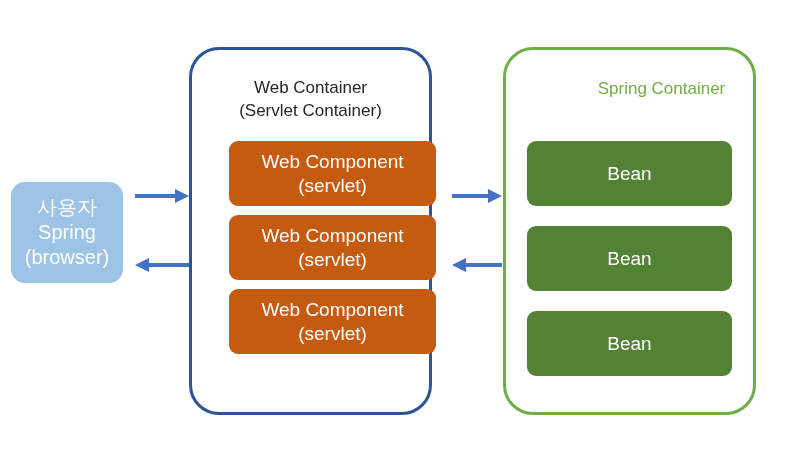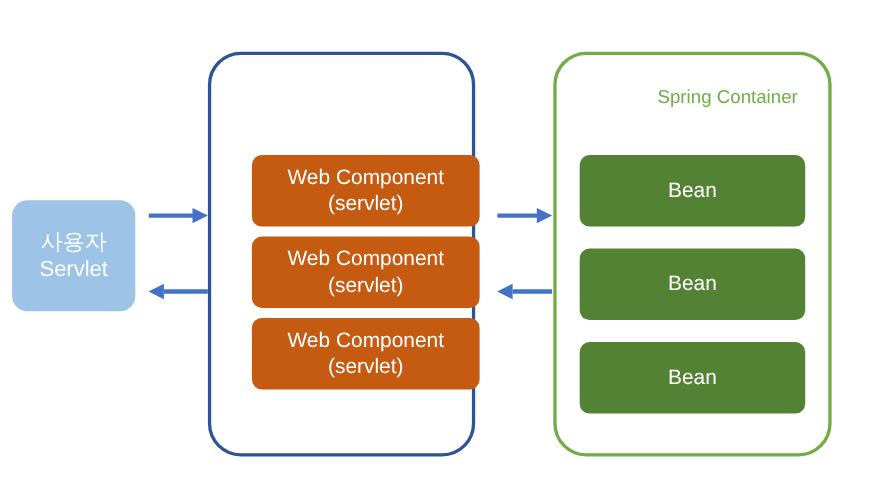--- a/index.html
+++ b/index.html
@@ -125,38 +125,43 @@
   }
   .arrow svg { display: block; }
 </style>
 </head>
 <body>
 
 <div id="canvas">
 
   <div class="client-box">
     <span>사용자</span>
-    <span>Servlet</span>
+    <span>Spring</span>
+    <span>(browser)</span>
   </div>
 
   <div class="arrow" style="left:135px; top:188px; width:54px;">
     <svg width="54" height="16" viewBox="0 0 54 16" xmlns="http://www.w3.org/2000/svg">
       <line x1="0" y1="8" x2="42" y2="8" stroke="#4472C4" stroke-width="4"></line>
       <polygon points="40,1 54,8 40,15" fill="#4472C4"></polygon>
     </svg>
   </div>
 
   <div class="arrow" style="left:135px; top:257px; width:54px;">
     <svg width="54" height="16" viewBox="0 0 54 16" xmlns="http://www.w3.org/2000/svg">
       <line x1="14" y1="8" x2="54" y2="8" stroke="#4472C4" stroke-width="4"></line>
       <polygon points="14,1 0,8 14,15" fill="#4472C4"></polygon>
     </svg>
   </div>
 
   <div class="container-shell web-shell">
+    <div class="shell-title web-title">
+      <div>Web Container</div>
+      <div>(Servlet Container)</div>
+    </div>
 
     <div class="box-stack web-stack">
       <div class="inner-box web-box">
         <span>Web Component</span>
         <span>(servlet)</span>
       </div>
       <div class="inner-box web-box">
         <span>Web Component</span>
         <span>(servlet)</span>
       </div>

